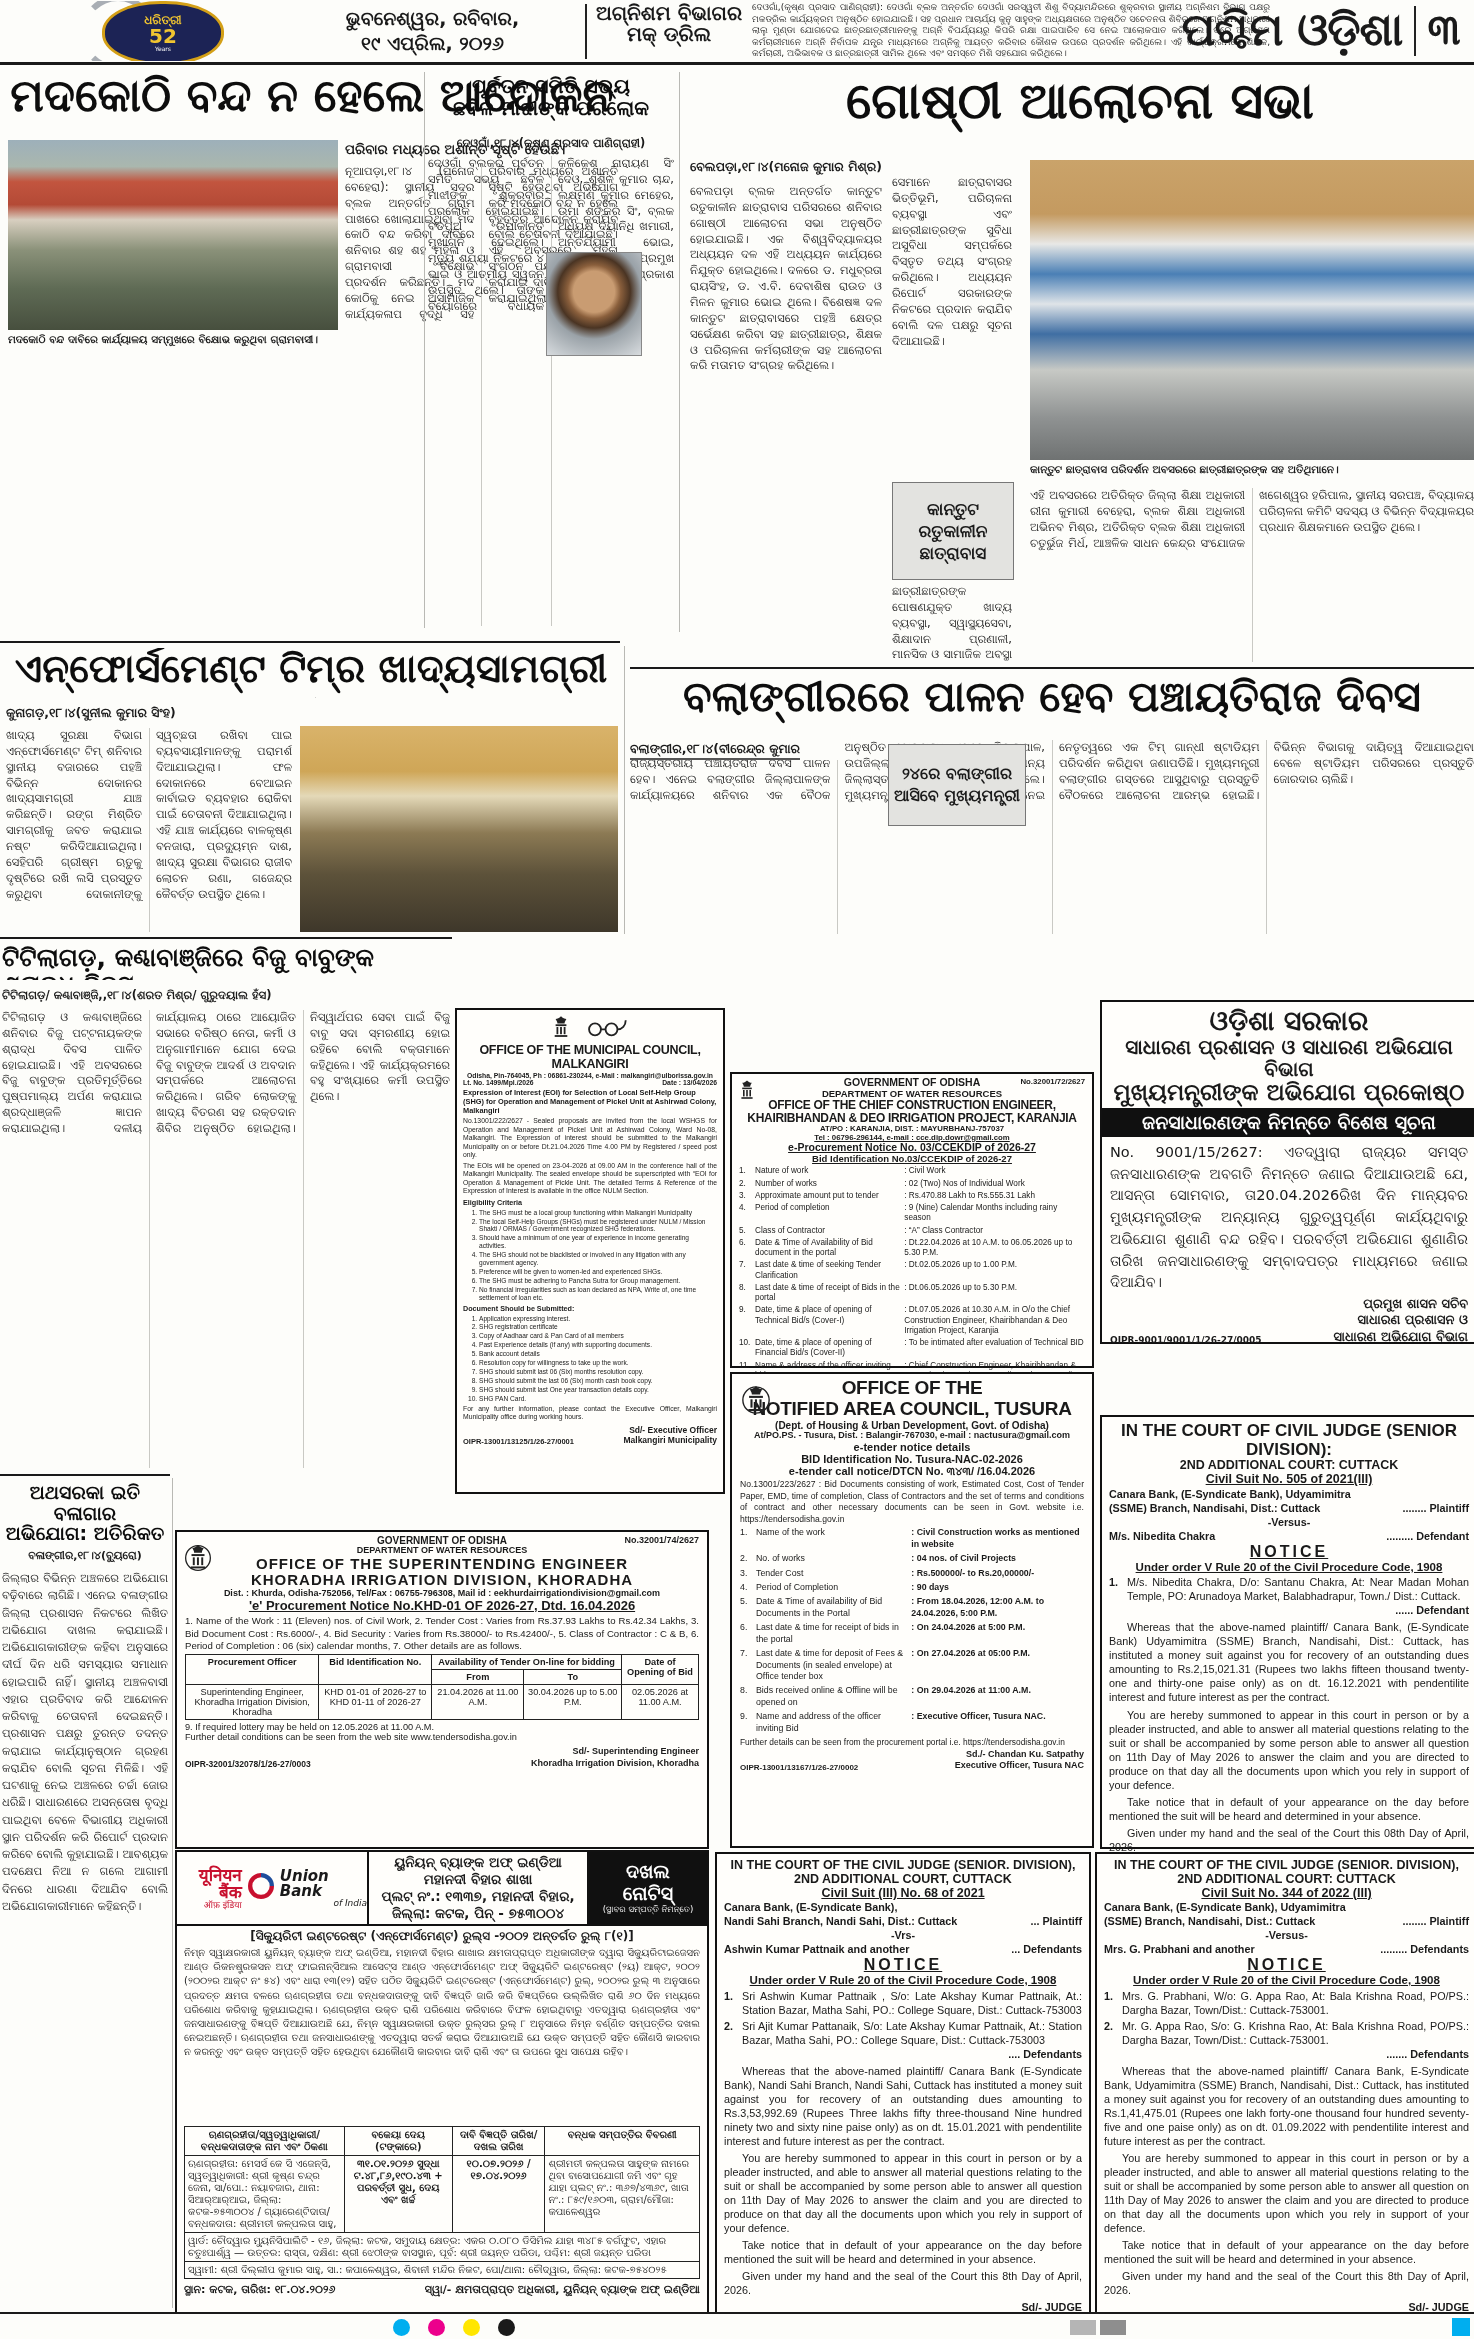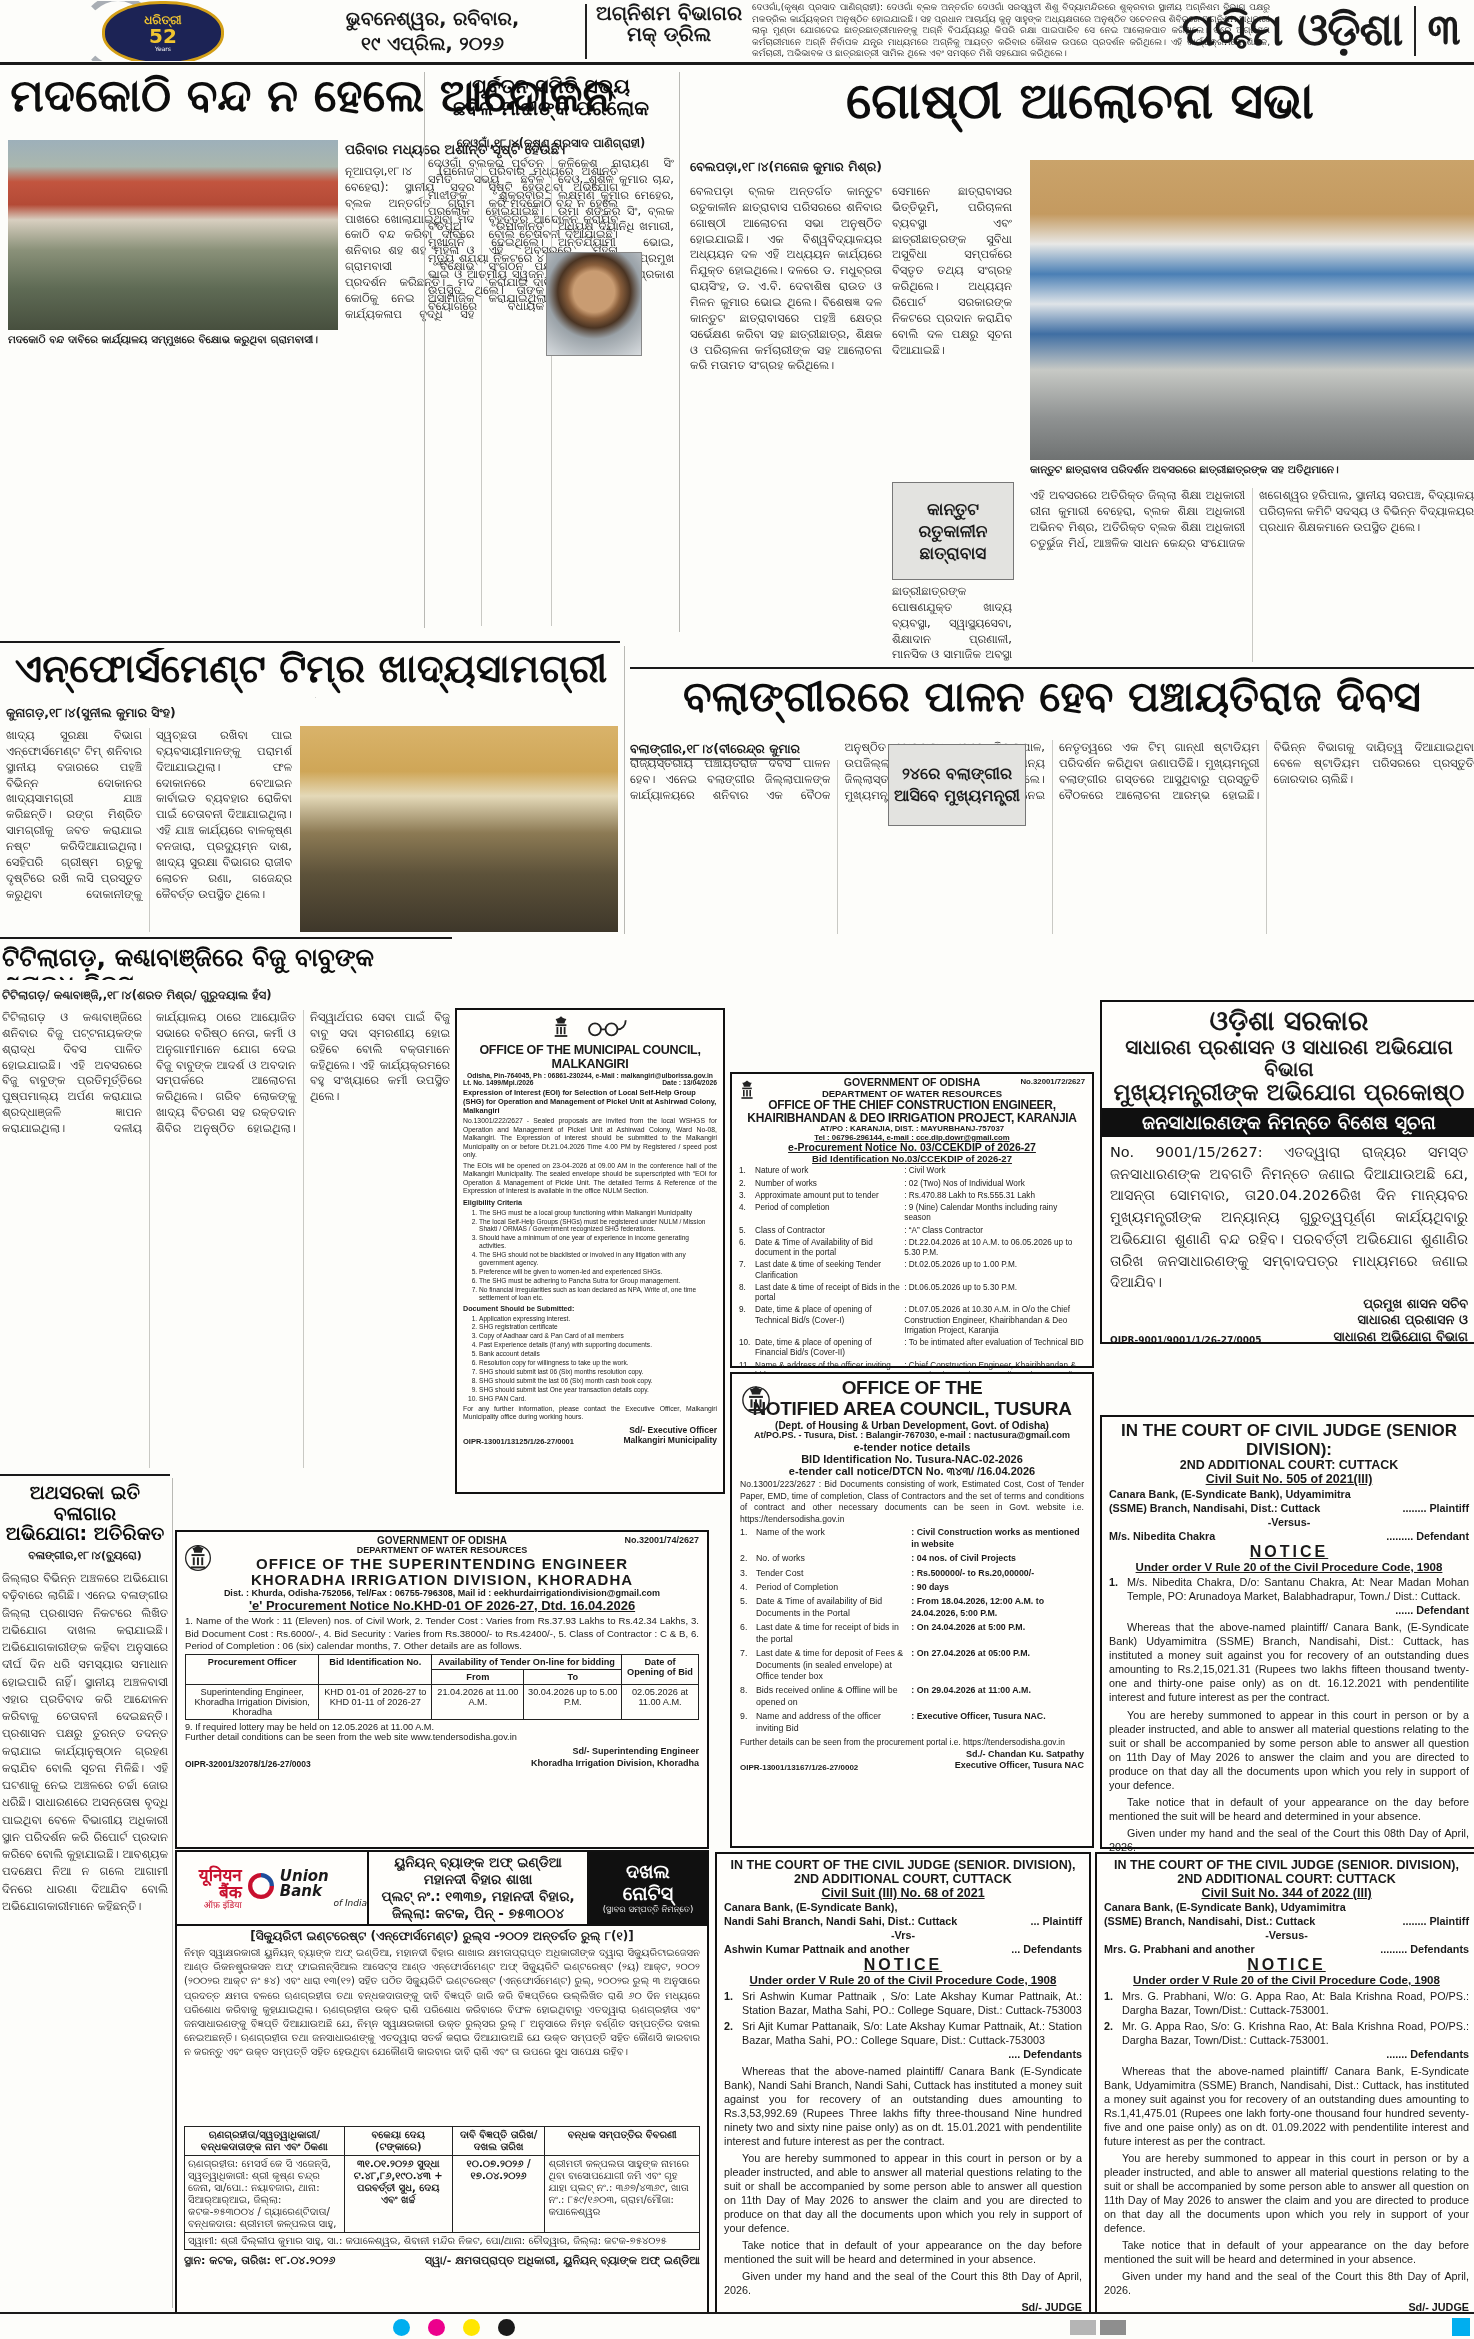--- a/index.html
+++ b/index.html
@@ -87,21 +87,21 @@
     <span class="byline" style="font-size:11.5px;">ଦେଓଗାଁ,୧୮।୪(କୃଷ୍ଣ ପ୍ରସାଦ ପାଣିଗ୍ରାହୀ)</span>
   </div>
   <div class="abs body-t cols2" style="left:428px;top:156px;width:246px;height:470px;">ଦେଓଗାଁ ବ୍ଲକର ପୂର୍ବତନ ସମିତି ସଭ୍ୟ ଛବିଳ ମାଝୀଙ୍କ ଶୁକ୍ରବାର ପରଲୋକ ହୋଇଯାଇଛି। ବଡପୁଅ ଉମାକାନ୍ତ ମୁଖାଗ୍ନି ଦେଇଥିଲେ। ମୃତ୍ୟୁ ଶଯ୍ୟା ନିକଟରେ ୪ ଭାଇ ଓ ଆତ୍ମୀୟ ସ୍ୱଜନ ଉପସ୍ଥିତ ଥିଲେ। ତାଙ୍କ ବିୟୋଗରେ ବିଧାୟକ କଳିକେଶ ନାରାୟଣ ସିଂ ଦେଓ, ଶୁଶିଳ କୁମାର ଚାନ୍ଦ, ଲକ୍ଷ୍ମଣ କୁମାର ମେହେର, ଉମା ଶଙ୍କର ସିଂ, ବ୍ଲକ ଅଧ୍ୟକ୍ଷ ଦୟାନିଧି ଖମାରୀ, ଅନ୍ତର୍ଯ୍ୟାମୀ ଭୋଇ, ଦିପକ ବେହେରା ପ୍ରମୁଖ ଗଭୀର ଶୋକ ପ୍ରକାଶ କରିଛନ୍ତି।</div>
   <div class="photo photo-portrait" style="left:546px;top:252px;width:94px;height:102px;border:1px solid #888;"></div>
 
   <div class="abs hl c" style="left:690px;top:74px;width:780px;height:70px;font-size:50px;">ଗୋଷ୍ଠୀ ଆଲୋଚନା ସଭା</div>
   <div class="abs" style="left:690px;top:156px;width:270px;height:20px;">
     <span class="byline">ବେଲପଡ଼ା,୧୮।୪(ମନୋଜ କୁମାର ମିଶ୍ର)</span>
   </div>
   <div class="abs body-t cols2" style="left:690px;top:184px;width:192px;height:478px;column-count:1;">ବେଲପଡ଼ା ବ୍ଲକ ଅନ୍ତର୍ଗତ କାନ୍ତୁଟ ରତୁକାଳୀନ ଛାତ୍ରାବାସ ପରିସରରେ ଶନିବାର ଗୋଷ୍ଠୀ ଆଲୋଚନା ସଭା ଅନୁଷ୍ଠିତ ହୋଇଯାଇଛି। ଏକ ବିଶ୍ୱବିଦ୍ୟାଳୟର ଅଧ୍ୟୟନ ଦଳ ଏହି ଅଧ୍ୟୟନ କାର୍ଯ୍ୟରେ ନିଯୁକ୍ତ ହୋଇଥିଲେ। ଦଳରେ ଡ. ମଧୁବ୍ରତା ରାୟସିଂହ, ଡ. ଏ.ବି. ଦେବାଶିଷ ରାଉତ ଓ ମିଳନ କୁମାର ଭୋଇ ଥିଲେ। ବିଶେଷଜ୍ଞ ଦଳ କାନ୍ତୁଟ ଛାତ୍ରାବାସରେ ପହଞ୍ଚି କ୍ଷେତ୍ର ସର୍ଭେକ୍ଷଣ କରିବା ସହ ଛାତ୍ରୀଛାତ୍ର, ଶିକ୍ଷକ ଓ ପରିଚାଳନା କର୍ମଚାରୀଙ୍କ ସହ ଆଲୋଚନା କରି ମତାମତ ସଂଗ୍ରହ କରିଥିଲେ।</div>
-  <div class="abs body-t" style="left:892px;top:184px;width:120px;height:294px;">ସେମାନେ ଛାତ୍ରାବାସର ଭିତ୍ତିଭୂମି, ପରିଚାଳନା ବ୍ୟବସ୍ଥା ଏବଂ ଛାତ୍ରୀଛାତ୍ରଙ୍କ ସୁବିଧା ଅସୁବିଧା ସମ୍ପର୍କରେ ବିସ୍ତୃତ ତଥ୍ୟ ସଂଗ୍ରହ କରିଥିଲେ। ଅଧ୍ୟୟନ ରିପୋର୍ଟ ସରକାରଙ୍କ ନିକଟରେ ପ୍ରଦାନ କରାଯିବ ବୋଲି ଦଳ ପକ୍ଷରୁ ସୂଚନା ଦିଆଯାଇଛି।</div>
+  <div class="abs body-t" style="left:892px;top:175px;width:120px;height:294px;">ସେମାନେ ଛାତ୍ରାବାସର ଭିତ୍ତିଭୂମି, ପରିଚାଳନା ବ୍ୟବସ୍ଥା ଏବଂ ଛାତ୍ରୀଛାତ୍ରଙ୍କ ସୁବିଧା ଅସୁବିଧା ସମ୍ପର୍କରେ ବିସ୍ତୃତ ତଥ୍ୟ ସଂଗ୍ରହ କରିଥିଲେ। ଅଧ୍ୟୟନ ରିପୋର୍ଟ ସରକାରଙ୍କ ନିକଟରେ ପ୍ରଦାନ କରାଯିବ ବୋଲି ଦଳ ପକ୍ଷରୁ ସୂଚନା ଦିଆଯାଇଛି।</div>
   <div class="greybox abs" style="left:892px;top:482px;width:120px;height:96px;font-size:17px;line-height:1.3;">
     <span>କାନ୍ତୁଟ ରତୁକାଳୀନ</span>
     <span>ଛାତ୍ରାବାସ</span>
   </div>
   <div class="abs body-t" style="left:892px;top:584px;width:120px;height:78px;">ଛାତ୍ରୀଛାତ୍ରଙ୍କ ପୋଷଣଯୁକ୍ତ ଖାଦ୍ୟ ବ୍ୟବସ୍ଥା, ସ୍ୱାସ୍ଥ୍ୟସେବା, ଶିକ୍ଷାଦାନ ପ୍ରଣାଳୀ, ମାନସିକ ଓ ସାମାଜିକ ଅବସ୍ଥା ଉପରେ ଆଲୋଚନା କରିଥିଲେ।</div>
   <div class="photo photo-children" style="left:1030px;top:160px;width:444px;height:300px;"></div>
   <div class="abs caption" style="left:1030px;top:463px;width:444px;height:18px;">କାନ୍ତୁଟ ଛାତ୍ରାବାସ ପରିଦର୍ଶନ ଅବସରରେ ଛାତ୍ରୀଛାତ୍ରଙ୍କ ସହ ଅତିଥିମାନେ।</div>
   <div class="abs body-t cols2" style="left:1030px;top:488px;width:444px;height:174px;">ଏହି ଅବସରରେ ଅତିରିକ୍ତ ଜିଲ୍ଲା ଶିକ୍ଷା ଅଧିକାରୀ ରୀନା କୁମାରୀ ବେହେରା, ବ୍ଲକ ଶିକ୍ଷା ଅଧିକାରୀ ଅଭିନବ ମିଶ୍ର, ଅତିରିକ୍ତ ବ୍ଲକ ଶିକ୍ଷା ଅଧିକାରୀ ଚତୁର୍ଭୁଜ ମିର୍ଧ, ଆଞ୍ଚଳିକ ସାଧନ କେନ୍ଦ୍ର ସଂଯୋଜକ ଖଗେଶ୍ୱର ହରିପାଲ, ସ୍ଥାନୀୟ ସରପଞ୍ଚ, ବିଦ୍ୟାଳୟ ପରିଚାଳନା କମିଟି ସଦସ୍ୟ ଓ ବିଭିନ୍ନ ବିଦ୍ୟାଳୟର ପ୍ରଧାନ ଶିକ୍ଷକମାନେ ଉପସ୍ଥିତ ଥିଲେ।</div>
 
   <div class="hr" style="left:0;top:641px;width:620px;height:2px;"></div>
@@ -535,20 +535,23 @@
         <td style="width:18%;">ଦାବି ବିଜ୍ଞପ୍ତି ତାରିଖ/ଦଖଲ ତାରିଖ</td>
         <td>ବନ୍ଧକ ସମ୍ପତ୍ତିର ବିବରଣୀ</td>
       </tr>
       <tr>
         <td>ଋଣଗ୍ରହୀତା: ମେସର୍ସ କେ ସି ଏଜେନ୍ସି, ସ୍ୱତ୍ୱାଧିକାରୀ: ଶ୍ରୀ କୃଷ୍ଣ ଚନ୍ଦ୍ର ଜେନା, ସା/ପୋ.: ନୟାବଜାର, ଥାନା: ସିଆର୍‌ଆର୍‌ଆଇ, ଜିଲ୍ଲା: କଟକ-୭୫୩୦୦୪ / ଗ୍ୟାରେଣ୍ଟିଦାତା/ ବନ୍ଧକଦାତା: ଶ୍ରୀମତୀ କଳ୍ପଲତା ସାହୁ,</td>
         <td class="c b">୩୧.୦୧.୨୦୨୬ ସୁଦ୍ଧା ଟ.୪୮,୮୬,୧୯୦.୪୩ + ପରବର୍ତ୍ତୀ ସୁଧ, ଦେୟ ଏବଂ ଖର୍ଚ୍ଚ</td>
         <td class="c b">୧୦.୦୭.୨୦୨୬ / ୧୭.୦୪.୨୦୨୬</td>
         <td>ଶ୍ରୀମତୀ କଳ୍ପଲତା ସାହୁଙ୍କ ନାମରେ ଥିବା ବାସୋପଯୋଗୀ ଜମି ଏବଂ ଗୃହ ଯାହା ପ୍ଲଟ୍ ନଂ.: ୩୬୭/୪୩୬୯, ଖାତା ନଂ.: ୮୫୯/୧୬୦୩, ଗ୍ରାମ/ମୌଜା: କପାଳେଶ୍ୱର</td>
       </tr>
       <tr>
+            <td colspan="4">ୱାର୍ଡ: ଚୌଦ୍ୱାର ମ୍ୟୁନିସିପାଲିଟି - ୧୬, ଜିଲ୍ଲା: କଟକ, ସମୁଦାୟ କ୍ଷେତ୍ର: ଏକର ୦.୦୮୦ ଡିସିମିଲ ଯାହା ୩୪୮୫ ବର୍ଗଫୁଟ, ଏହାର ଚତୁଃପାର୍ଶ୍ୱ — ଉତ୍ତର: ରାସ୍ତା, ଦକ୍ଷିଣ: ଶ୍ରୀ ଝେଠୀଙ୍କ ବାସସ୍ଥାନ, ପୂର୍ବ: ଶ୍ରୀ ଜୟନ୍ତ ପରିଡା, ପଶ୍ଚିମ: ଶ୍ରୀ ଜୟନ୍ତ ପରିଡା</td>
+          </tr>
+      <tr>
             <td colspan="4">ସ୍ୱାମୀ: ଶ୍ରୀ ଦିଲ୍ଲୀପ କୁମାର ସାହୁ, ସା.: କପାଳେଶ୍ୱର, ଶିବାନୀ ମନ୍ଦିର ନିକଟ, ପୋ/ଥାନା: ଚୌଦ୍ୱାର, ଜିଲ୍ଲା: କଟକ-୭୫୪୦୨୫</td>
           </tr>
     </tbody>
       </table>
     <div style="display:flex;justify-content:space-between;font-weight:bold;font-size:11px;padding:0 7px;">
       <span>ସ୍ଥାନ: କଟକ, ତାରିଖ: ୧୮.୦୪.୨୦୨୬</span>
       <span>ସ୍ୱା/- କ୍ଷମତାପ୍ରାପ୍ତ ଅଧିକାରୀ, ୟୁନିୟନ୍ ବ୍ୟାଙ୍କ ଅଫ୍ ଇଣ୍ଡିଆ</span>
     </div>
   </div>
 

